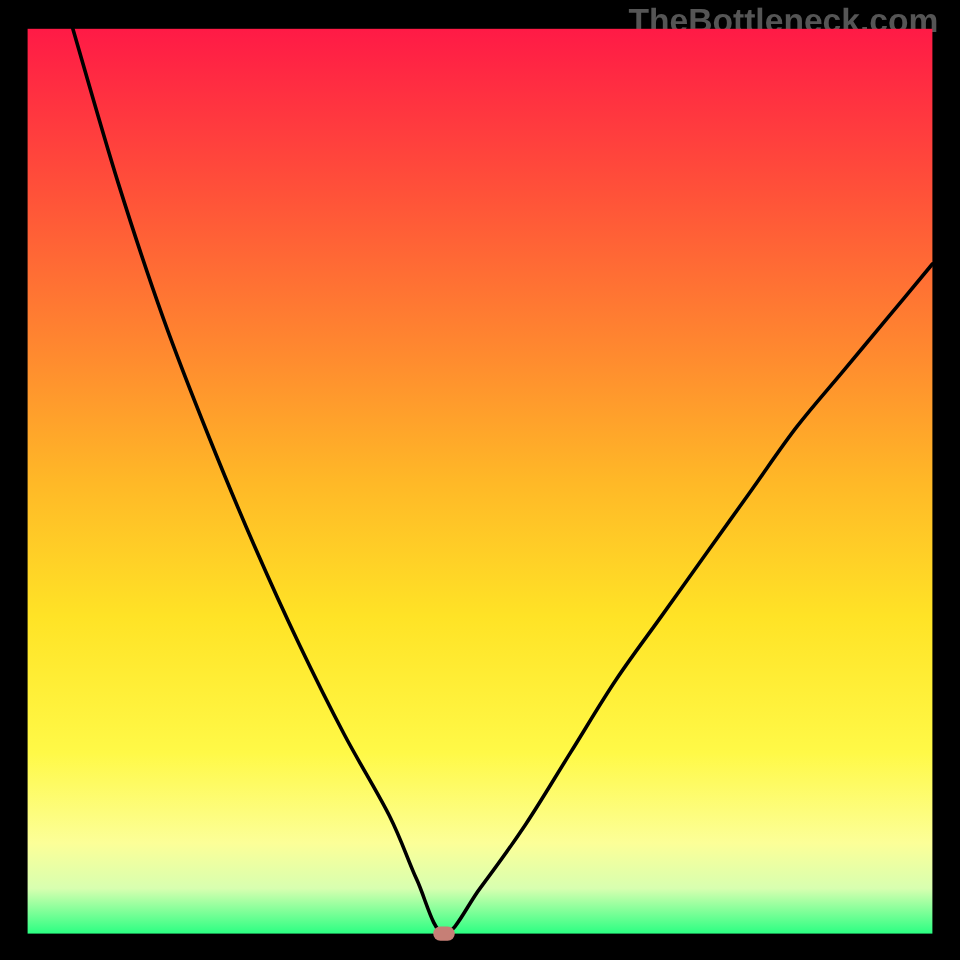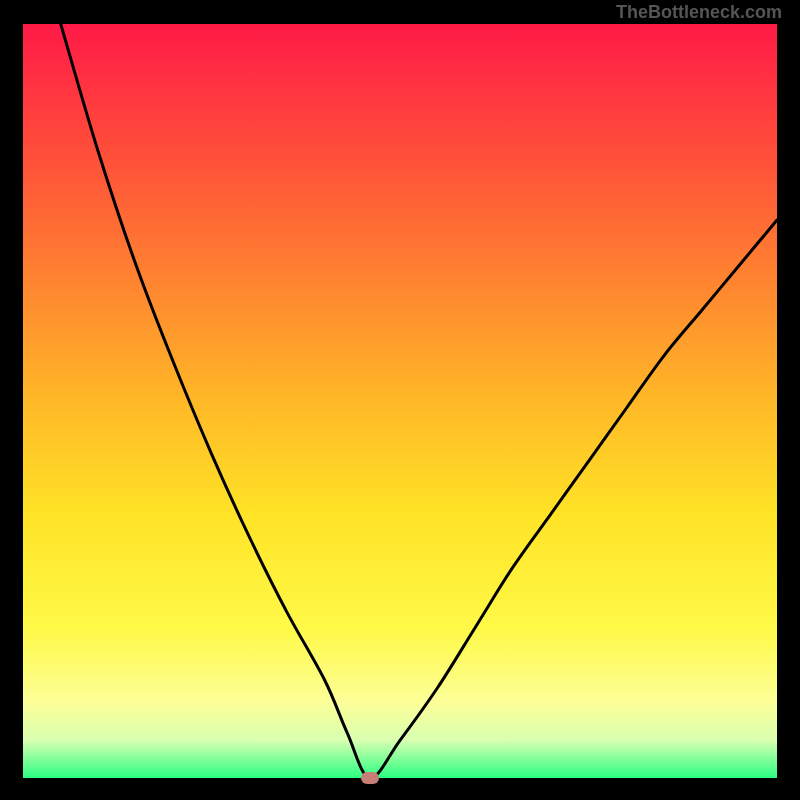--- a/index.html
+++ b/index.html
@@ -37,21 +37,21 @@
       #fcff98 90%,
       #d8ffb0 95%,
       #2bff82 100%
     );
   }
   .watermark {
     position: absolute;
     top: 2px;
     right: 18px;
     color: #555;
-    font-size: 18px;
+    font-size: 28px;
     font-weight: 600;
     user-select: none;
   }
   svg.curve {
     position: absolute;
     left: 0;
     top: 0;
     width: 754px;
     height: 754px;
     overflow: visible;

